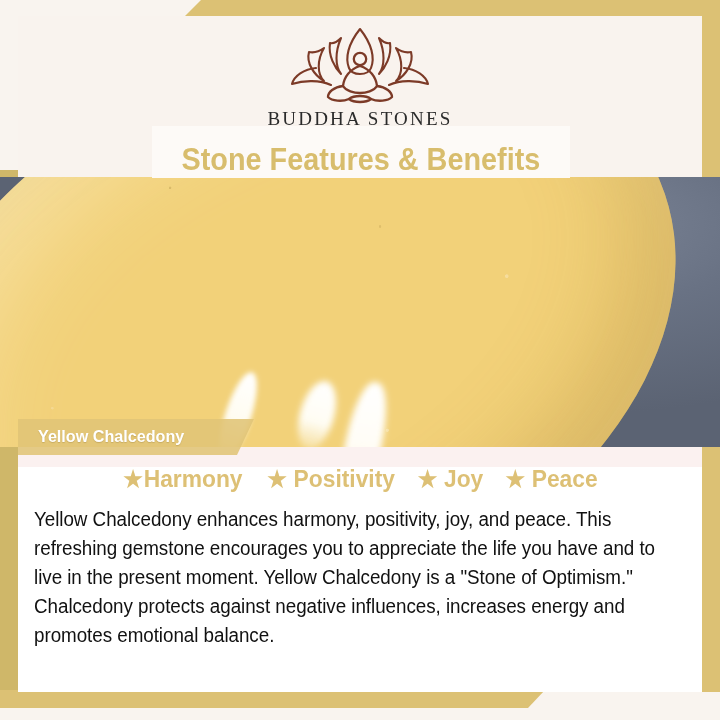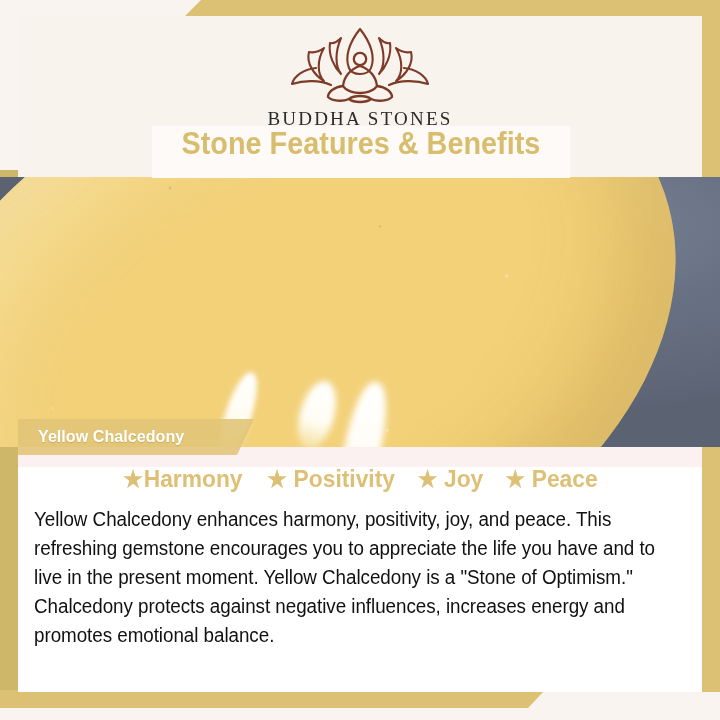--- a/index.html
+++ b/index.html
@@ -51,21 +51,21 @@
     margin-top:2px;
     font-family:"Liberation Serif", serif;
     font-size:19px;letter-spacing:2.2px;color:#2b2b2b;
     font-weight:400;
   }
 
   
   #title-banner{
     position:absolute;left:152px;top:126px;width:418px;height:52px;
     background:#fdfaf7;
-    display:flex;align-items:flex-start;justify-content:center;
+    display:flex;align-items:flex-end;justify-content:center;
     z-index:6;
   }
   #title-text{
     font-family:"Liberation Sans Narrow","Liberation Sans",sans-serif;
     font-size:31px;font-weight:bold;color:#d8bd6d;
     letter-spacing:0px;
     transform:scaleX(.93);
     white-space:nowrap;
   }
 

